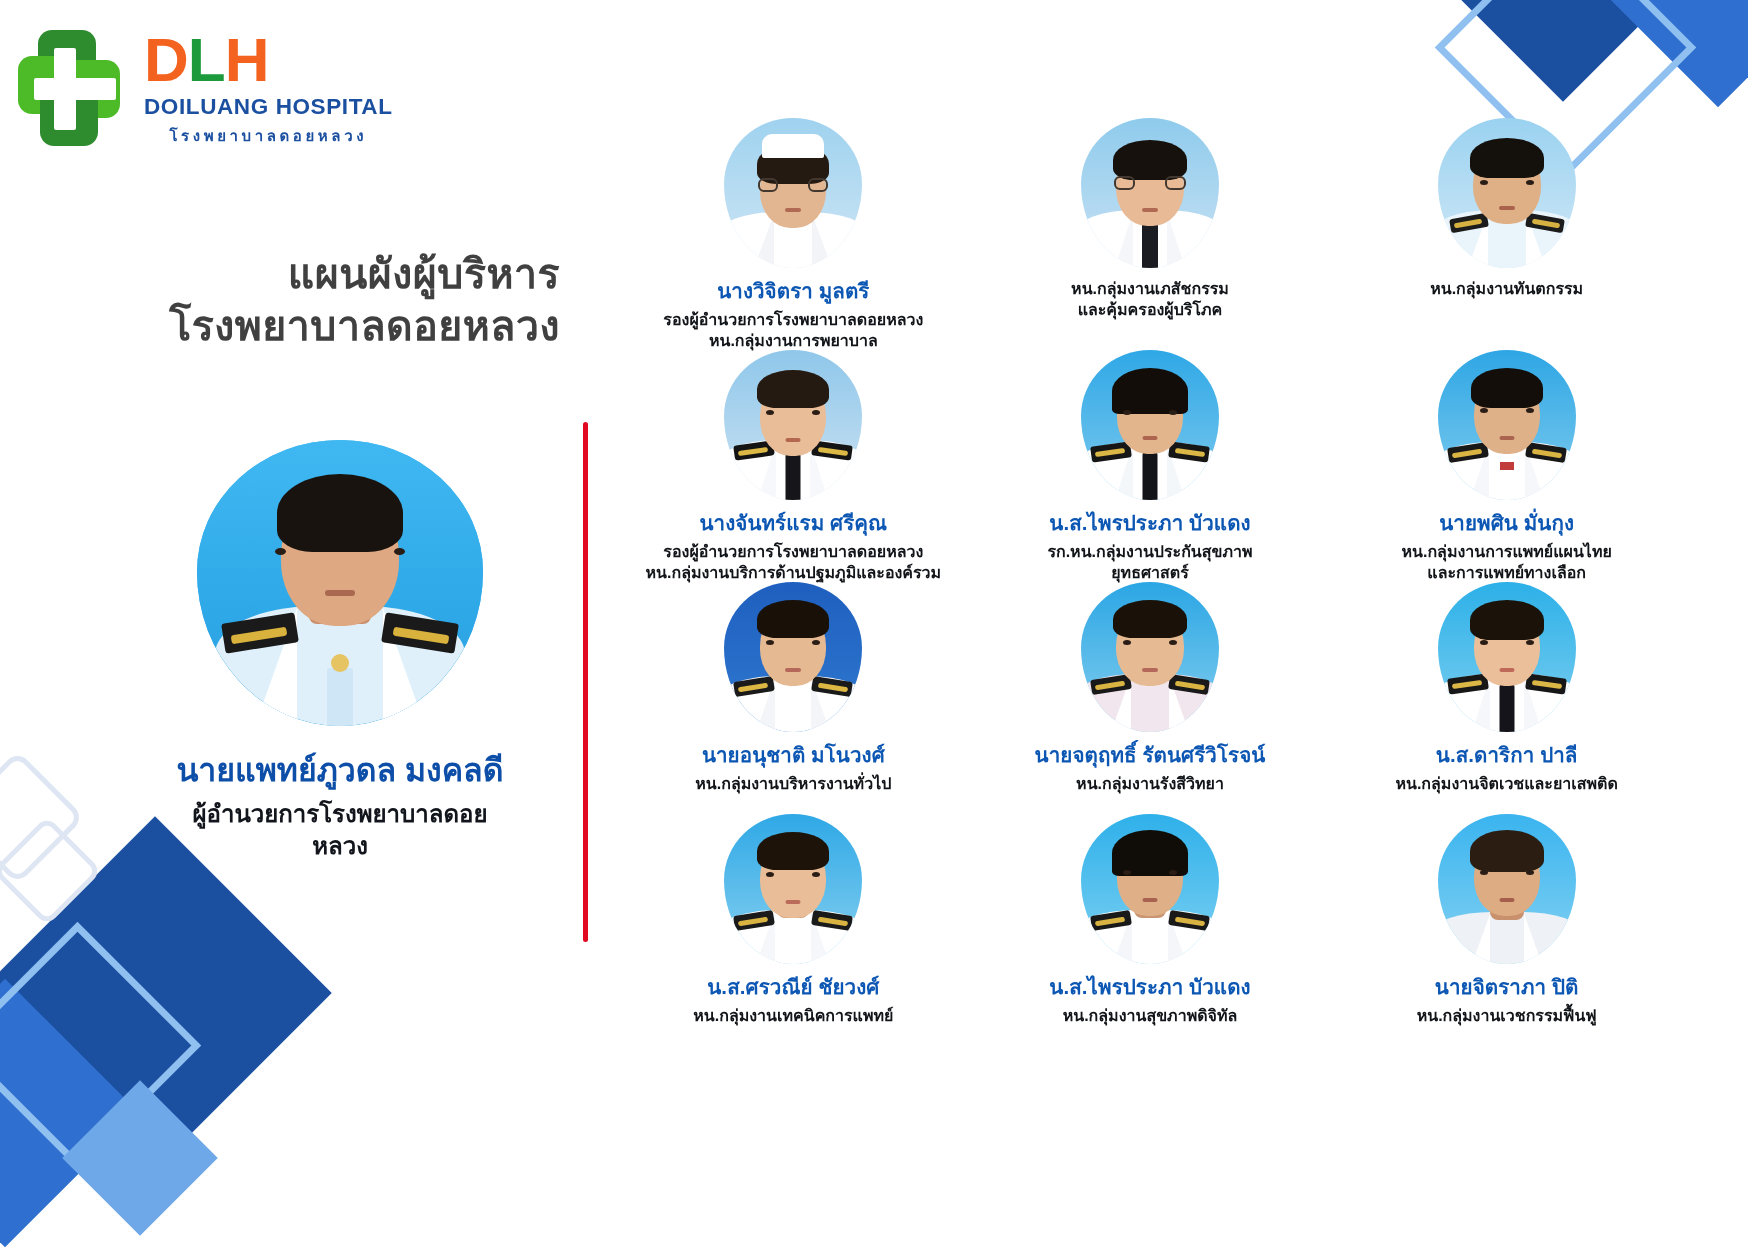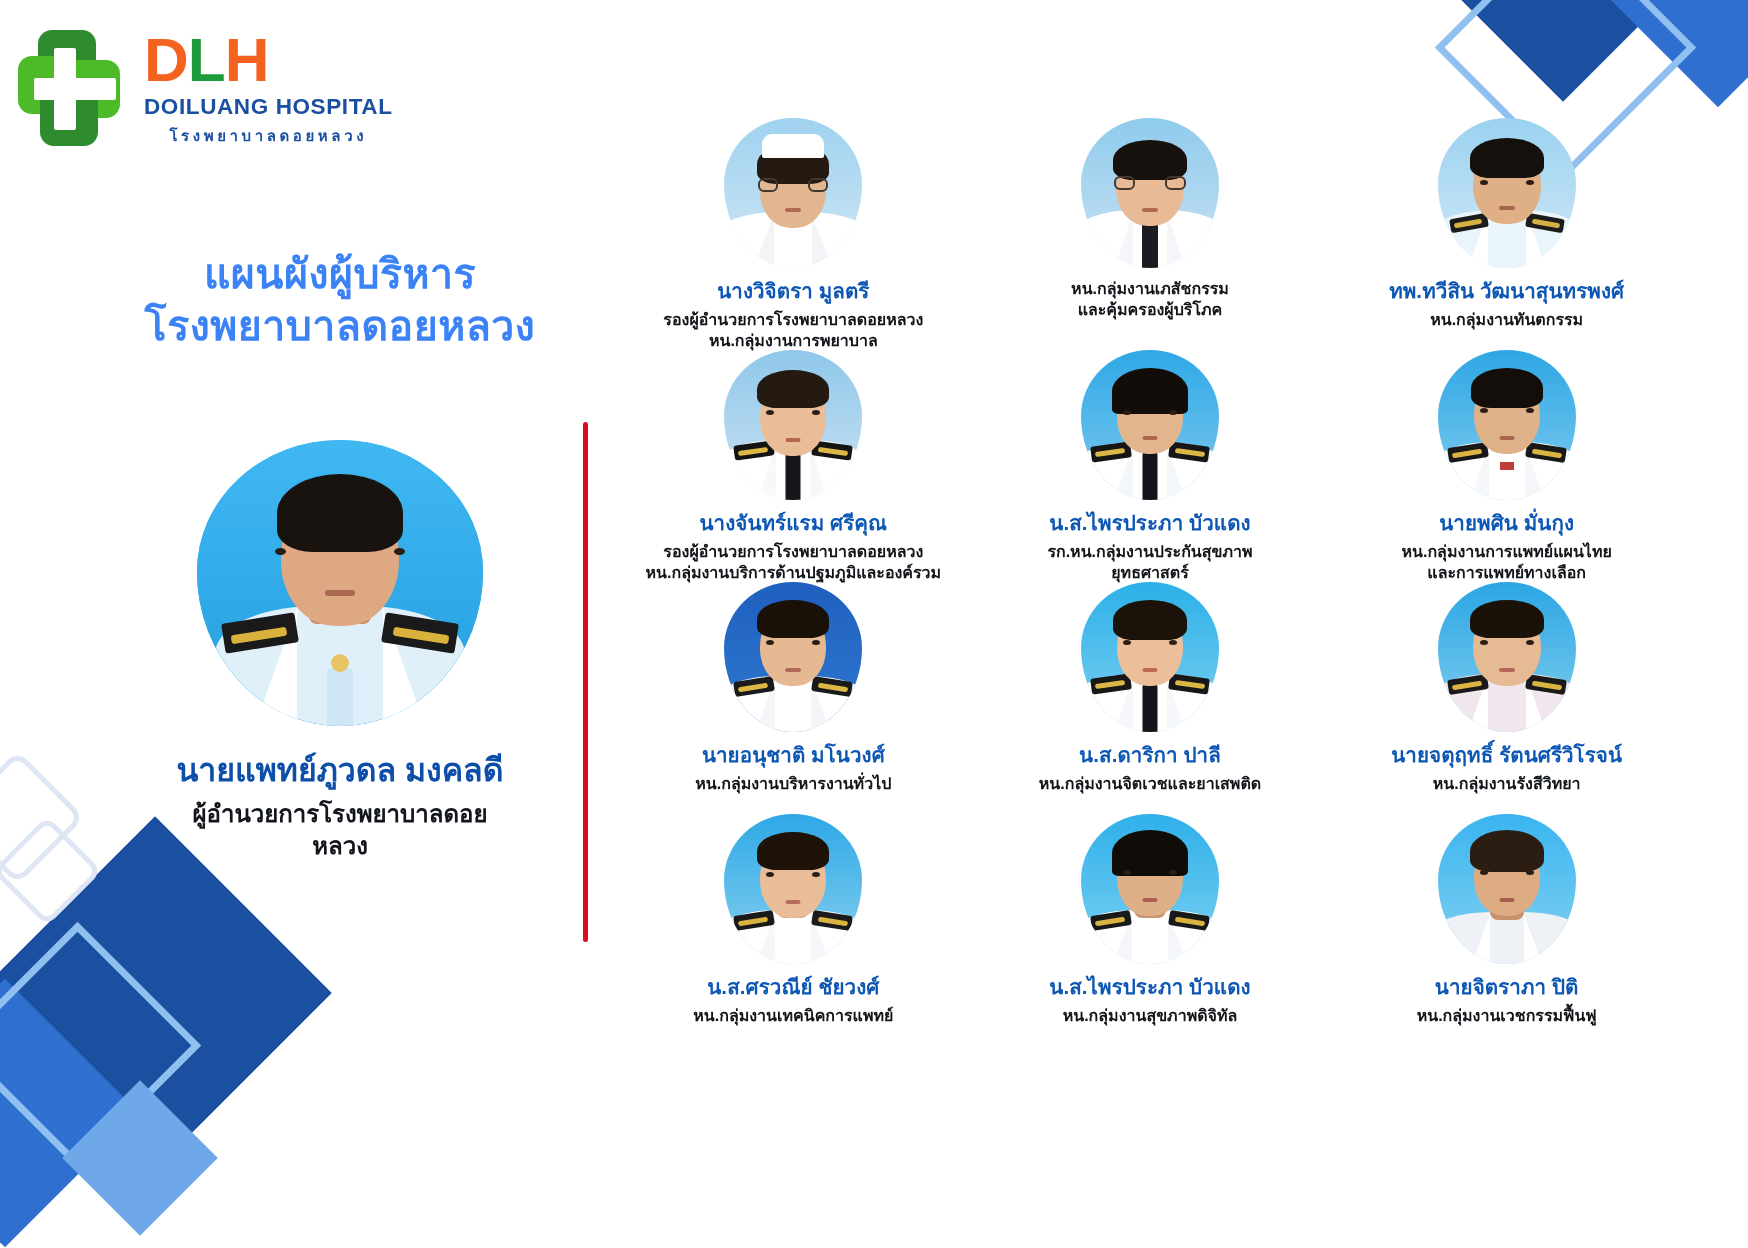--- a/index.html
+++ b/index.html
@@ -39,21 +39,21 @@
   .logo-dlh { display: block; font-size: 62px; font-weight: 800; letter-spacing: -1px; line-height: 64px; }
   .logo-dlh .d { color: #f4621f; }
   .logo-dlh .l { color: #1d9b3c; }
   .logo-dlh .h { color: #f4621f; }
   .logo-sub { display: block; font-size: 22.5px; font-weight: 800; color: #1b4fa0; letter-spacing: 0.6px; line-height: 26px; margin-top: 2px;}
   .logo-th  { display: block; font-size: 15px; font-weight: 600; color: #1b4fa0; letter-spacing: 3.6px; text-align: center; margin-top: 4px; }
 
   
   .title-block {
     position: absolute; left: 120px; top: 248px; width: 440px;
-    text-align: center; color: #3b82f6;
+    text-align: right; color: #404040;
   }
   .title-line { font-size: 41px; font-weight: 800; line-height: 52px; letter-spacing: .5px; }
 
   
   .director { position: absolute; left: 175px; top: 440px; width: 330px; text-align: center; }
   .dir-photo {
     width: 286px; height: 286px; margin: 0 auto;
     border-radius: 50% 50% 50% 50% / 46% 46% 54% 54%;
     overflow: hidden; position: relative;
     background: linear-gradient(180deg,#3cb4f0 0%, #2aa7ea 55%, #2aa0e2 100%);
@@ -240,21 +240,20 @@
           <div class="epL" style="left:16px;bottom:42px;width:28px;height:5px;background:#d6b040;transform:rotate(-10deg);"></div>
           <div class="epR" style="right:16px;bottom:42px;width:28px;height:5px;background:#d6b040;transform:rotate(10deg);"></div>
           <div class="neck" style="bottom:48px;width:34px;height:26px;background:#c79472;"></div>
           <div class="head" style="top:26px;width:68px;height:80px;background:#dfb086;"></div>
           <div class="hair" style="top:20px;width:74px;height:40px;background:#14100b;"></div>
           <div class="eyeL" style="left:42px;  top:62px; width:8px; height:5px;"></div>
           <div class="eyeR" style="right:42px; top:62px; width:8px; height:5px;"></div>
           <div style="position:absolute;left:50%;transform:translateX(-50%);top:88px;width:16px;height:4px;border-radius:3px;background:#a9634c;"></div>
         </div>
       </div>
-      <div class="card-name">ทพ.ทวีสิน วัฒนาสุนทรพงศ์</div>
       <div class="card-role">
         <span>หน.กลุ่มงานทันตกรรม</span>
         <span></span>
       </div>
     </div>
 
     <div class="card">
       <div class="card-photo">
         <div class="ph">
           <div class="bg" style="background:linear-gradient(180deg,#8fc7ea 0%,#cde3f3 100%);"></div>
@@ -357,20 +356,46 @@
       <div class="card-name">นายอนุชาติ มโนวงศ์</div>
       <div class="card-role">
         <span>หน.กลุ่มงานบริหารงานทั่วไป</span>
         <span></span>
       </div>
     </div>
 
     <div class="card">
       <div class="card-photo">
         <div class="ph">
+          <div class="bg" style="background:linear-gradient(180deg,#2ba6e4 0%,#86cfef 100%);"></div>
+          <div class="body" style="width:150px;height:58px;background:#f2e6ee;"></div>
+          <div class="collarL" style="left:30px;bottom:0;width:0;height:0;border-left:20px solid transparent;border-bottom:56px solid #ffffff;"></div>
+          <div class="collarR" style="right:30px;bottom:0;width:0;height:0;border-right:20px solid transparent;border-bottom:56px solid #ffffff;"></div>
+          <div class="epL" style="left:10px;bottom:40px;width:40px;height:15px;background:#191919;transform:rotate(-9deg);"></div>
+          <div class="epR" style="right:10px;bottom:40px;width:40px;height:15px;background:#191919;transform:rotate(9deg);"></div>
+          <div class="epL" style="left:14px;bottom:44px;width:30px;height:5px;background:#d9b443;transform:rotate(-9deg);"></div>
+          <div class="epR" style="right:14px;bottom:44px;width:30px;height:5px;background:#d9b443;transform:rotate(9deg);"></div>
+          <div class="neck" style="bottom:50px;width:34px;height:24px;background:#cf9a77;"></div>
+          <div class="head" style="top:24px;width:68px;height:80px;background:#e6ba93;"></div>
+          <div class="hair" style="top:18px;width:74px;height:38px;background:#1a1208;"></div>
+          <div class="eyeL" style="left:42px;  top:58px; width:8px; height:5px;"></div>
+          <div class="eyeR" style="right:42px; top:58px; width:8px; height:5px;"></div>
+          <div style="position:absolute;left:50%;transform:translateX(-50%);top:86px;width:16px;height:4px;border-radius:3px;background:#b5685a;"></div>
+        </div>
+      </div>
+      <div class="card-name">นายจตุฤทธิ์ รัตนศรีวิโรจน์</div>
+      <div class="card-role">
+        <span>หน.กลุ่มงานรังสีวิทยา</span>
+        <span></span>
+      </div>
+    </div>
+
+    <div class="card">
+      <div class="card-photo">
+        <div class="ph">
           <div class="bg" style="background:linear-gradient(180deg,#2cb0e8 0%,#7fd0f0 100%);"></div>
           <div class="body" style="width:150px;height:58px;background:#ffffff;"></div>
           <div class="collarL" style="left:34px;bottom:0;width:0;height:0;border-left:18px solid transparent;border-bottom:56px solid #f5f7fa;"></div>
           <div class="collarR" style="right:34px;bottom:0;width:0;height:0;border-right:18px solid transparent;border-bottom:56px solid #f5f7fa;"></div>
           <div class="tie" style="width:15px;height:48px;background:#14141a;"></div>
           <div class="epL" style="left:10px;bottom:40px;width:40px;height:16px;background:#171717;transform:rotate(-8deg);"></div>
           <div class="epR" style="right:10px;bottom:40px;width:40px;height:16px;background:#171717;transform:rotate(8deg);"></div>
           <div class="epL" style="left:14px;bottom:45px;width:30px;height:5px;background:#dbb745;transform:rotate(-8deg);"></div>
           <div class="epR" style="right:14px;bottom:45px;width:30px;height:5px;background:#dbb745;transform:rotate(8deg);"></div>
           <div class="neck" style="bottom:50px;width:32px;height:24px;background:#d4a380;"></div>
@@ -384,46 +409,20 @@
       <div class="card-name">น.ส.ดาริกา ปาลี</div>
       <div class="card-role">
         <span>หน.กลุ่มงานจิตเวชและยาเสพติด</span>
         <span></span>
       </div>
     </div>
 
     <div class="card">
       <div class="card-photo">
         <div class="ph">
-          <div class="bg" style="background:linear-gradient(180deg,#2ba6e4 0%,#86cfef 100%);"></div>
-          <div class="body" style="width:150px;height:58px;background:#f2e6ee;"></div>
-          <div class="collarL" style="left:30px;bottom:0;width:0;height:0;border-left:20px solid transparent;border-bottom:56px solid #ffffff;"></div>
-          <div class="collarR" style="right:30px;bottom:0;width:0;height:0;border-right:20px solid transparent;border-bottom:56px solid #ffffff;"></div>
-          <div class="epL" style="left:10px;bottom:40px;width:40px;height:15px;background:#191919;transform:rotate(-9deg);"></div>
-          <div class="epR" style="right:10px;bottom:40px;width:40px;height:15px;background:#191919;transform:rotate(9deg);"></div>
-          <div class="epL" style="left:14px;bottom:44px;width:30px;height:5px;background:#d9b443;transform:rotate(-9deg);"></div>
-          <div class="epR" style="right:14px;bottom:44px;width:30px;height:5px;background:#d9b443;transform:rotate(9deg);"></div>
-          <div class="neck" style="bottom:50px;width:34px;height:24px;background:#cf9a77;"></div>
-          <div class="head" style="top:24px;width:68px;height:80px;background:#e6ba93;"></div>
-          <div class="hair" style="top:18px;width:74px;height:38px;background:#1a1208;"></div>
-          <div class="eyeL" style="left:42px;  top:58px; width:8px; height:5px;"></div>
-          <div class="eyeR" style="right:42px; top:58px; width:8px; height:5px;"></div>
-          <div style="position:absolute;left:50%;transform:translateX(-50%);top:86px;width:16px;height:4px;border-radius:3px;background:#b5685a;"></div>
-        </div>
-      </div>
-      <div class="card-name">นายจตุฤทธิ์ รัตนศรีวิโรจน์</div>
-      <div class="card-role">
-        <span>หน.กลุ่มงานรังสีวิทยา</span>
-        <span></span>
-      </div>
-    </div>
-
-    <div class="card">
-      <div class="card-photo">
-        <div class="ph">
           <div class="bg" style="background:linear-gradient(180deg,#2fa8e6 0%,#8ad2f0 100%);"></div>
           <div class="body" style="width:150px;height:54px;background:#ffffff;"></div>
           <div class="collarL" style="left:32px;bottom:0;width:0;height:0;border-left:19px solid transparent;border-bottom:52px solid #f5f7fa;"></div>
           <div class="collarR" style="right:32px;bottom:0;width:0;height:0;border-right:19px solid transparent;border-bottom:52px solid #f5f7fa;"></div>
           <div class="epL" style="left:10px;bottom:36px;width:40px;height:15px;background:#1a1a1a;transform:rotate(-9deg);"></div>
           <div class="epR" style="right:10px;bottom:36px;width:40px;height:15px;background:#1a1a1a;transform:rotate(9deg);"></div>
           <div class="epL" style="left:14px;bottom:40px;width:30px;height:5px;background:#d8b342;transform:rotate(-9deg);"></div>
           <div class="epR" style="right:14px;bottom:40px;width:30px;height:5px;background:#d8b342;transform:rotate(9deg);"></div>
           <div class="neck" style="bottom:46px;width:32px;height:24px;background:#d2a07d;"></div>
           <div class="head" style="top:24px;width:66px;height:80px;background:#e8bd97;"></div>

